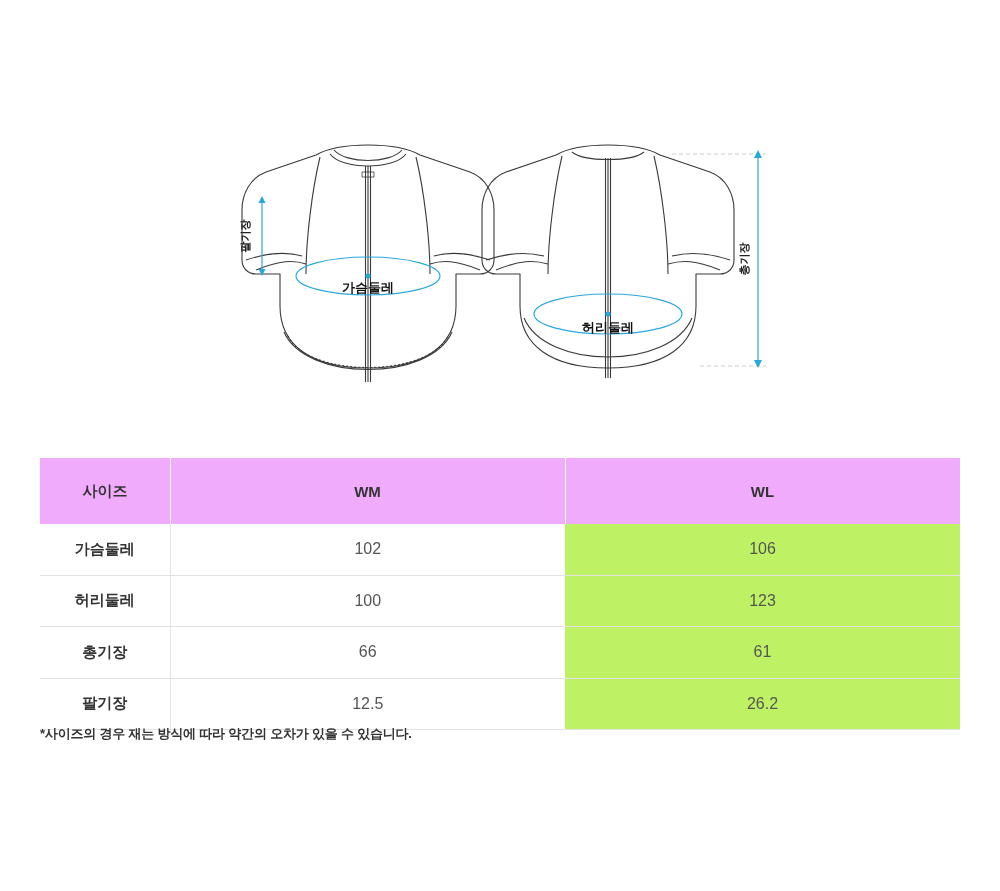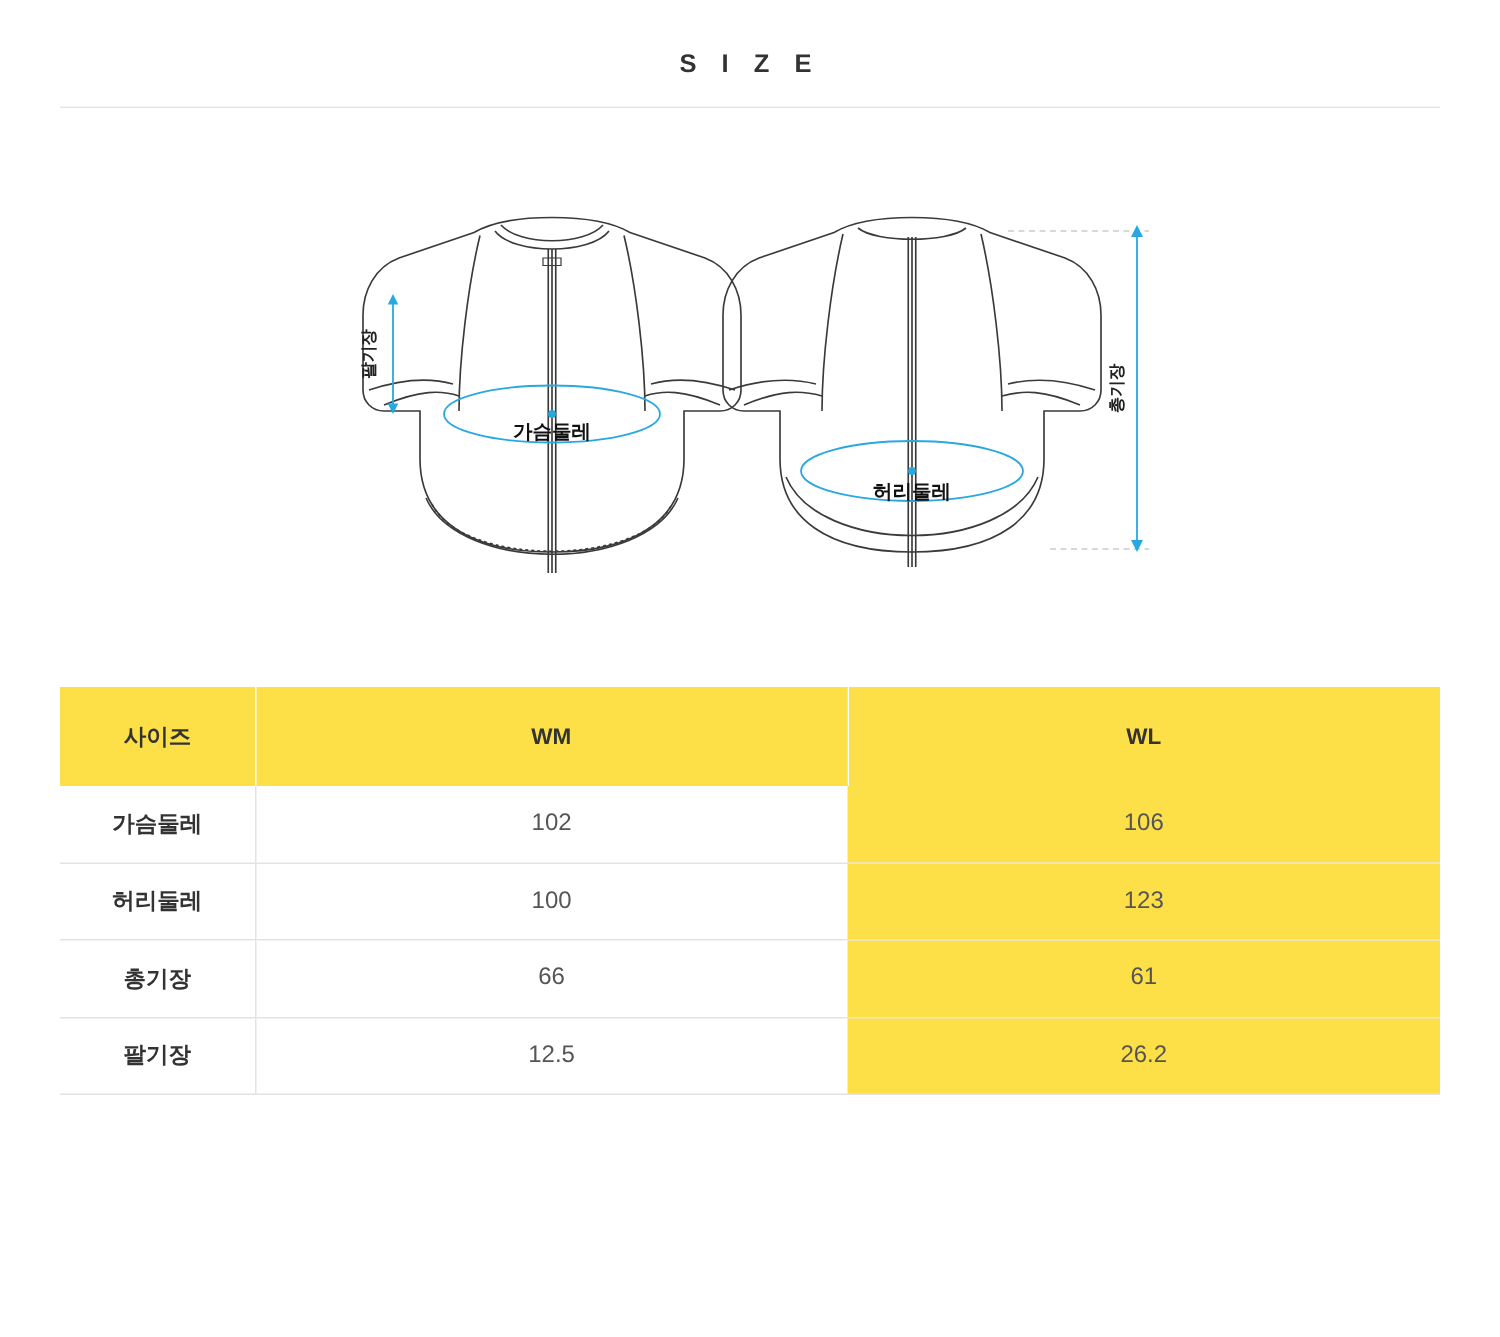--- a/index.html
+++ b/index.html
@@ -66,21 +66,21 @@
     width: 920px;
     border-collapse: collapse;
     table-layout: fixed;
   }
   .size-table col.c0 { width: 130px; }
   .size-table col.c1 { width: 395px; }
   .size-table col.c2 { width: 395px; }
 
   .size-table thead th {
     height: 64px;
-    background: #fde047;
+    background: #f0abfc;
     font-size: 15px;
     font-weight: bold;
     color: #333333;
     text-align: center;
     border: none;
   }
   .size-table thead th.head-label {
     font-size: 15px;
   }
   .size-table thead th.col-sep {
@@ -95,21 +95,21 @@
     font-size: 16px;
     color: #555555;
   }
   .size-table tbody td.rowhead {
     font-size: 15px;
     font-weight: bold;
     color: #333333;
     border-right: 1px solid #e3e3e3;
   }
   .size-table tbody td.alt {
-    background: #fde047;
+    background: #bef264;
     margin-top: 12px;
   }
   .size-table tbody tr:last-child td {
     border-bottom: 1px solid #e3e3e3;
   }
 
   .note {
     position: absolute;
     top: 725px;
     left: 40px;
@@ -128,24 +128,20 @@
     font-size: 13px;
     font-weight: bold;
     fill: #111111;
   }
 </style>
 </head>
 <body>
 
 <div class="page">
 
-  <div class="header">
-    <div class="header-title">S I Z E</div>
-    <div class="header-rule"></div>
-  </div>
 
   <div class="illustration">
     <svg width="1000" height="300" viewBox="0 0 1000 300" xmlns="http://www.w3.org/2000/svg">
 
       <g fill="none" stroke="#3a3a3a" stroke-width="1.1">
 
         <path d="M316,45
                  C328,38 348,35 368,35
                  C388,35 408,38 420,45
                  L470,62
@@ -279,14 +275,15 @@
         <td class="alt">61</td>
       </tr>
       <tr>
         <td class="rowhead">팔기장</td>
         <td>12.5</td>
         <td class="alt">26.2</td>
       </tr>
     </tbody>
   </table>
 
+  <div class="note">*사이즈의 경우 재는 방식에 따라 약간의 오차가 있을 수 있습니다.</div>
 
 </div>
 
 </body></html>

